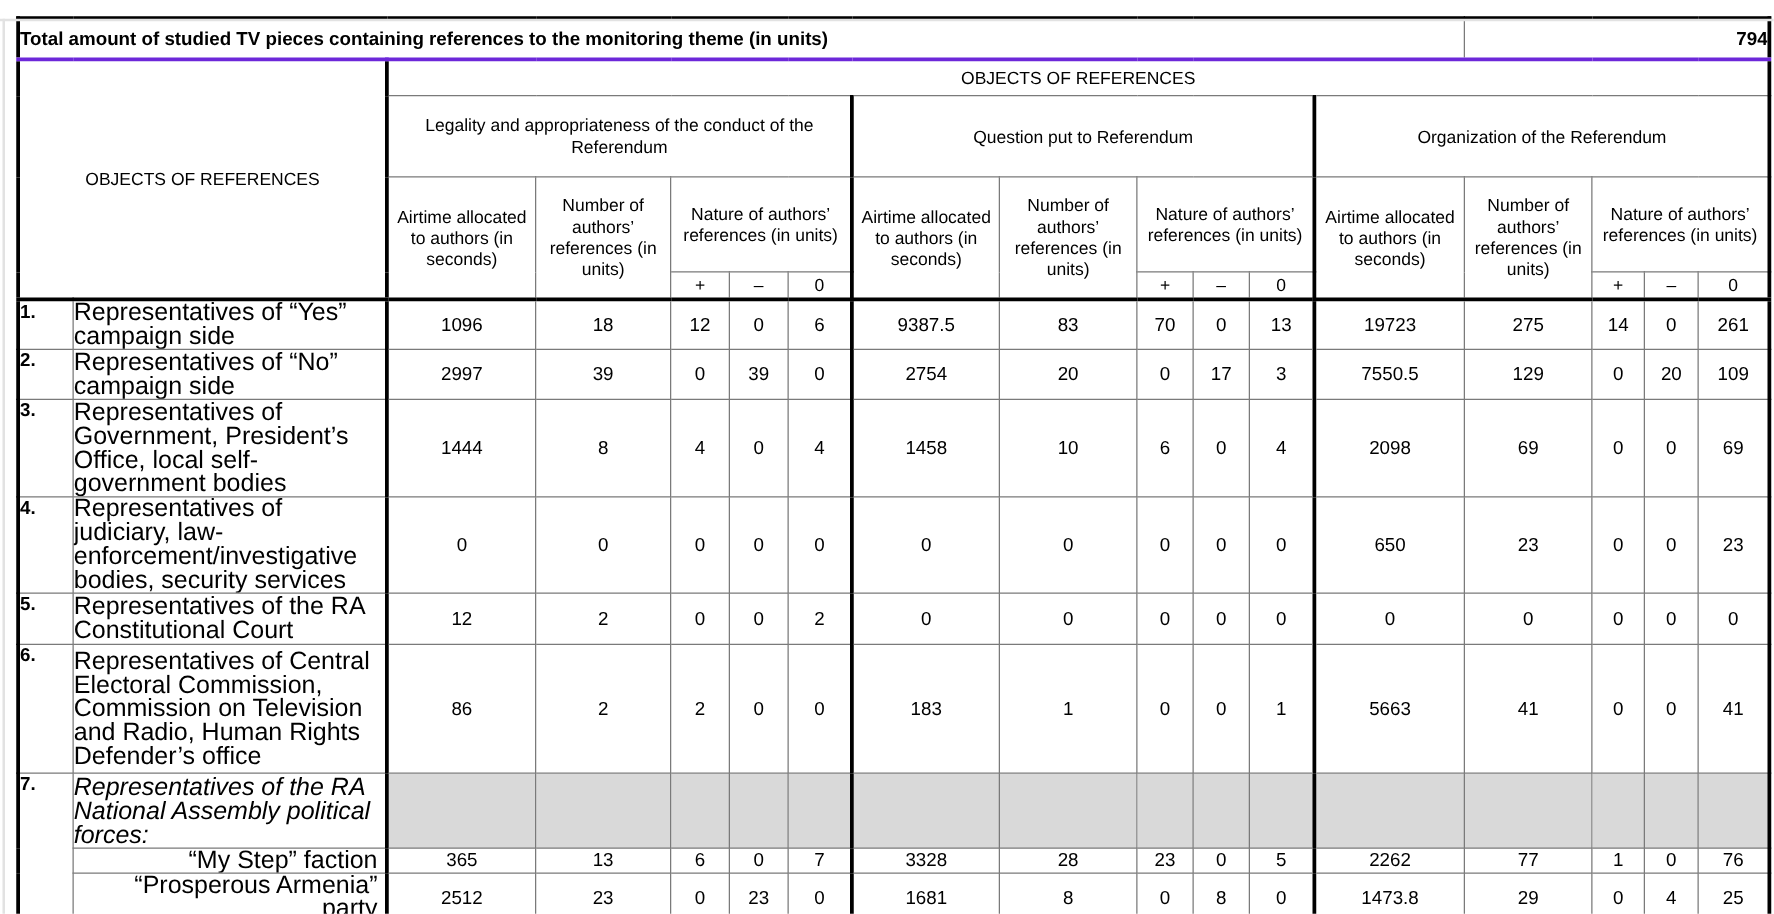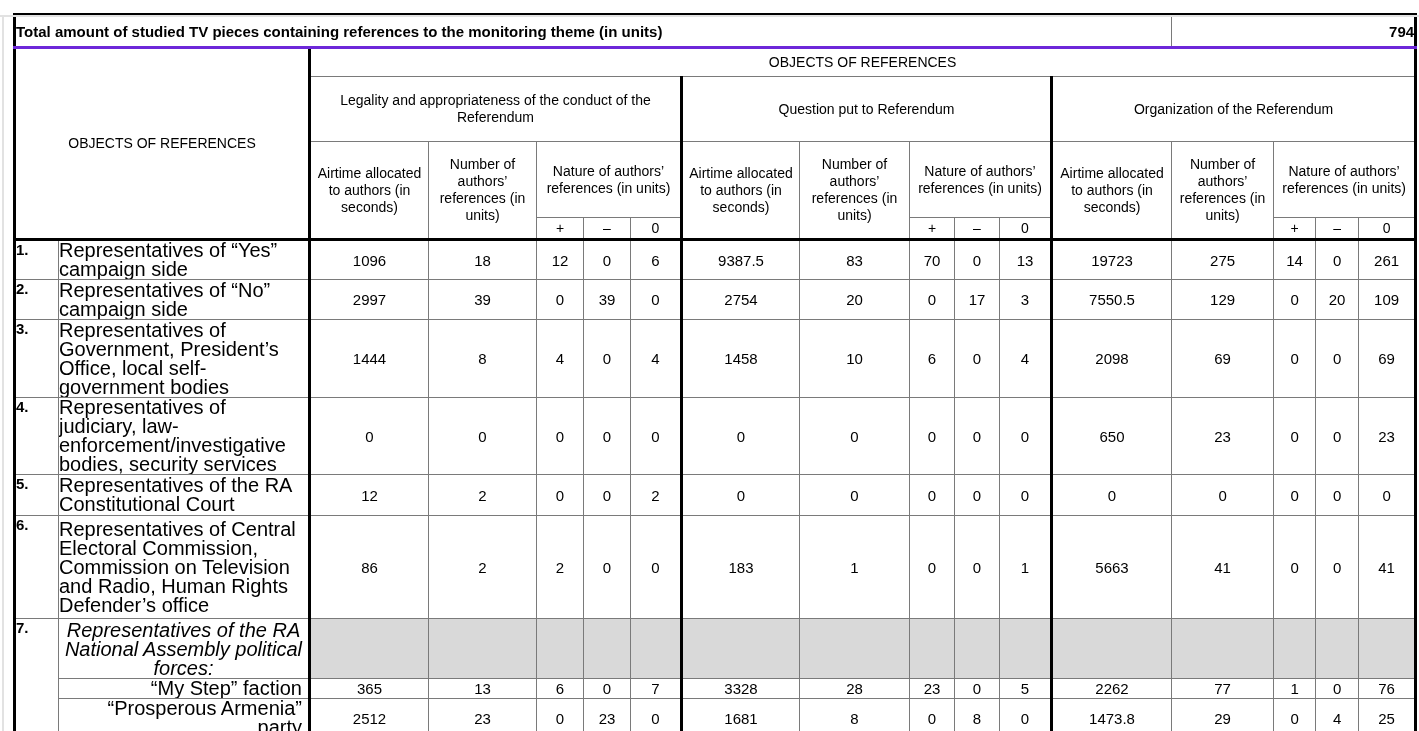--- a/index.html
+++ b/index.html
@@ -62,21 +62,21 @@
     font-weight: bold; font-size: 15px;
     text-align: left; vertical-align: top;
     padding: 2px 2px 0 4px;
   }
   .label {
     text-align: left; vertical-align: middle;
     font-size: 20px; line-height: 19px;
     padding: 2px 4px 2px 7px;
   }
   .label.right { text-align: right; padding-right: 6px; }
-  .label.italic { font-style: italic; vertical-align: top; padding-top: 2px; text-align: center; }
+  .label.italic { font-style: italic; vertical-align: top; padding-top: 2px; }
   .data { text-align: center; vertical-align: middle; font-size: 15px; }
   .shade { background: #d9d9d9; }
 
   .page-number {
     width: 1419px;
     text-align: center;
     font-size: 15px;
     margin-top: 0;
     color: #1a1a1a;
   }

